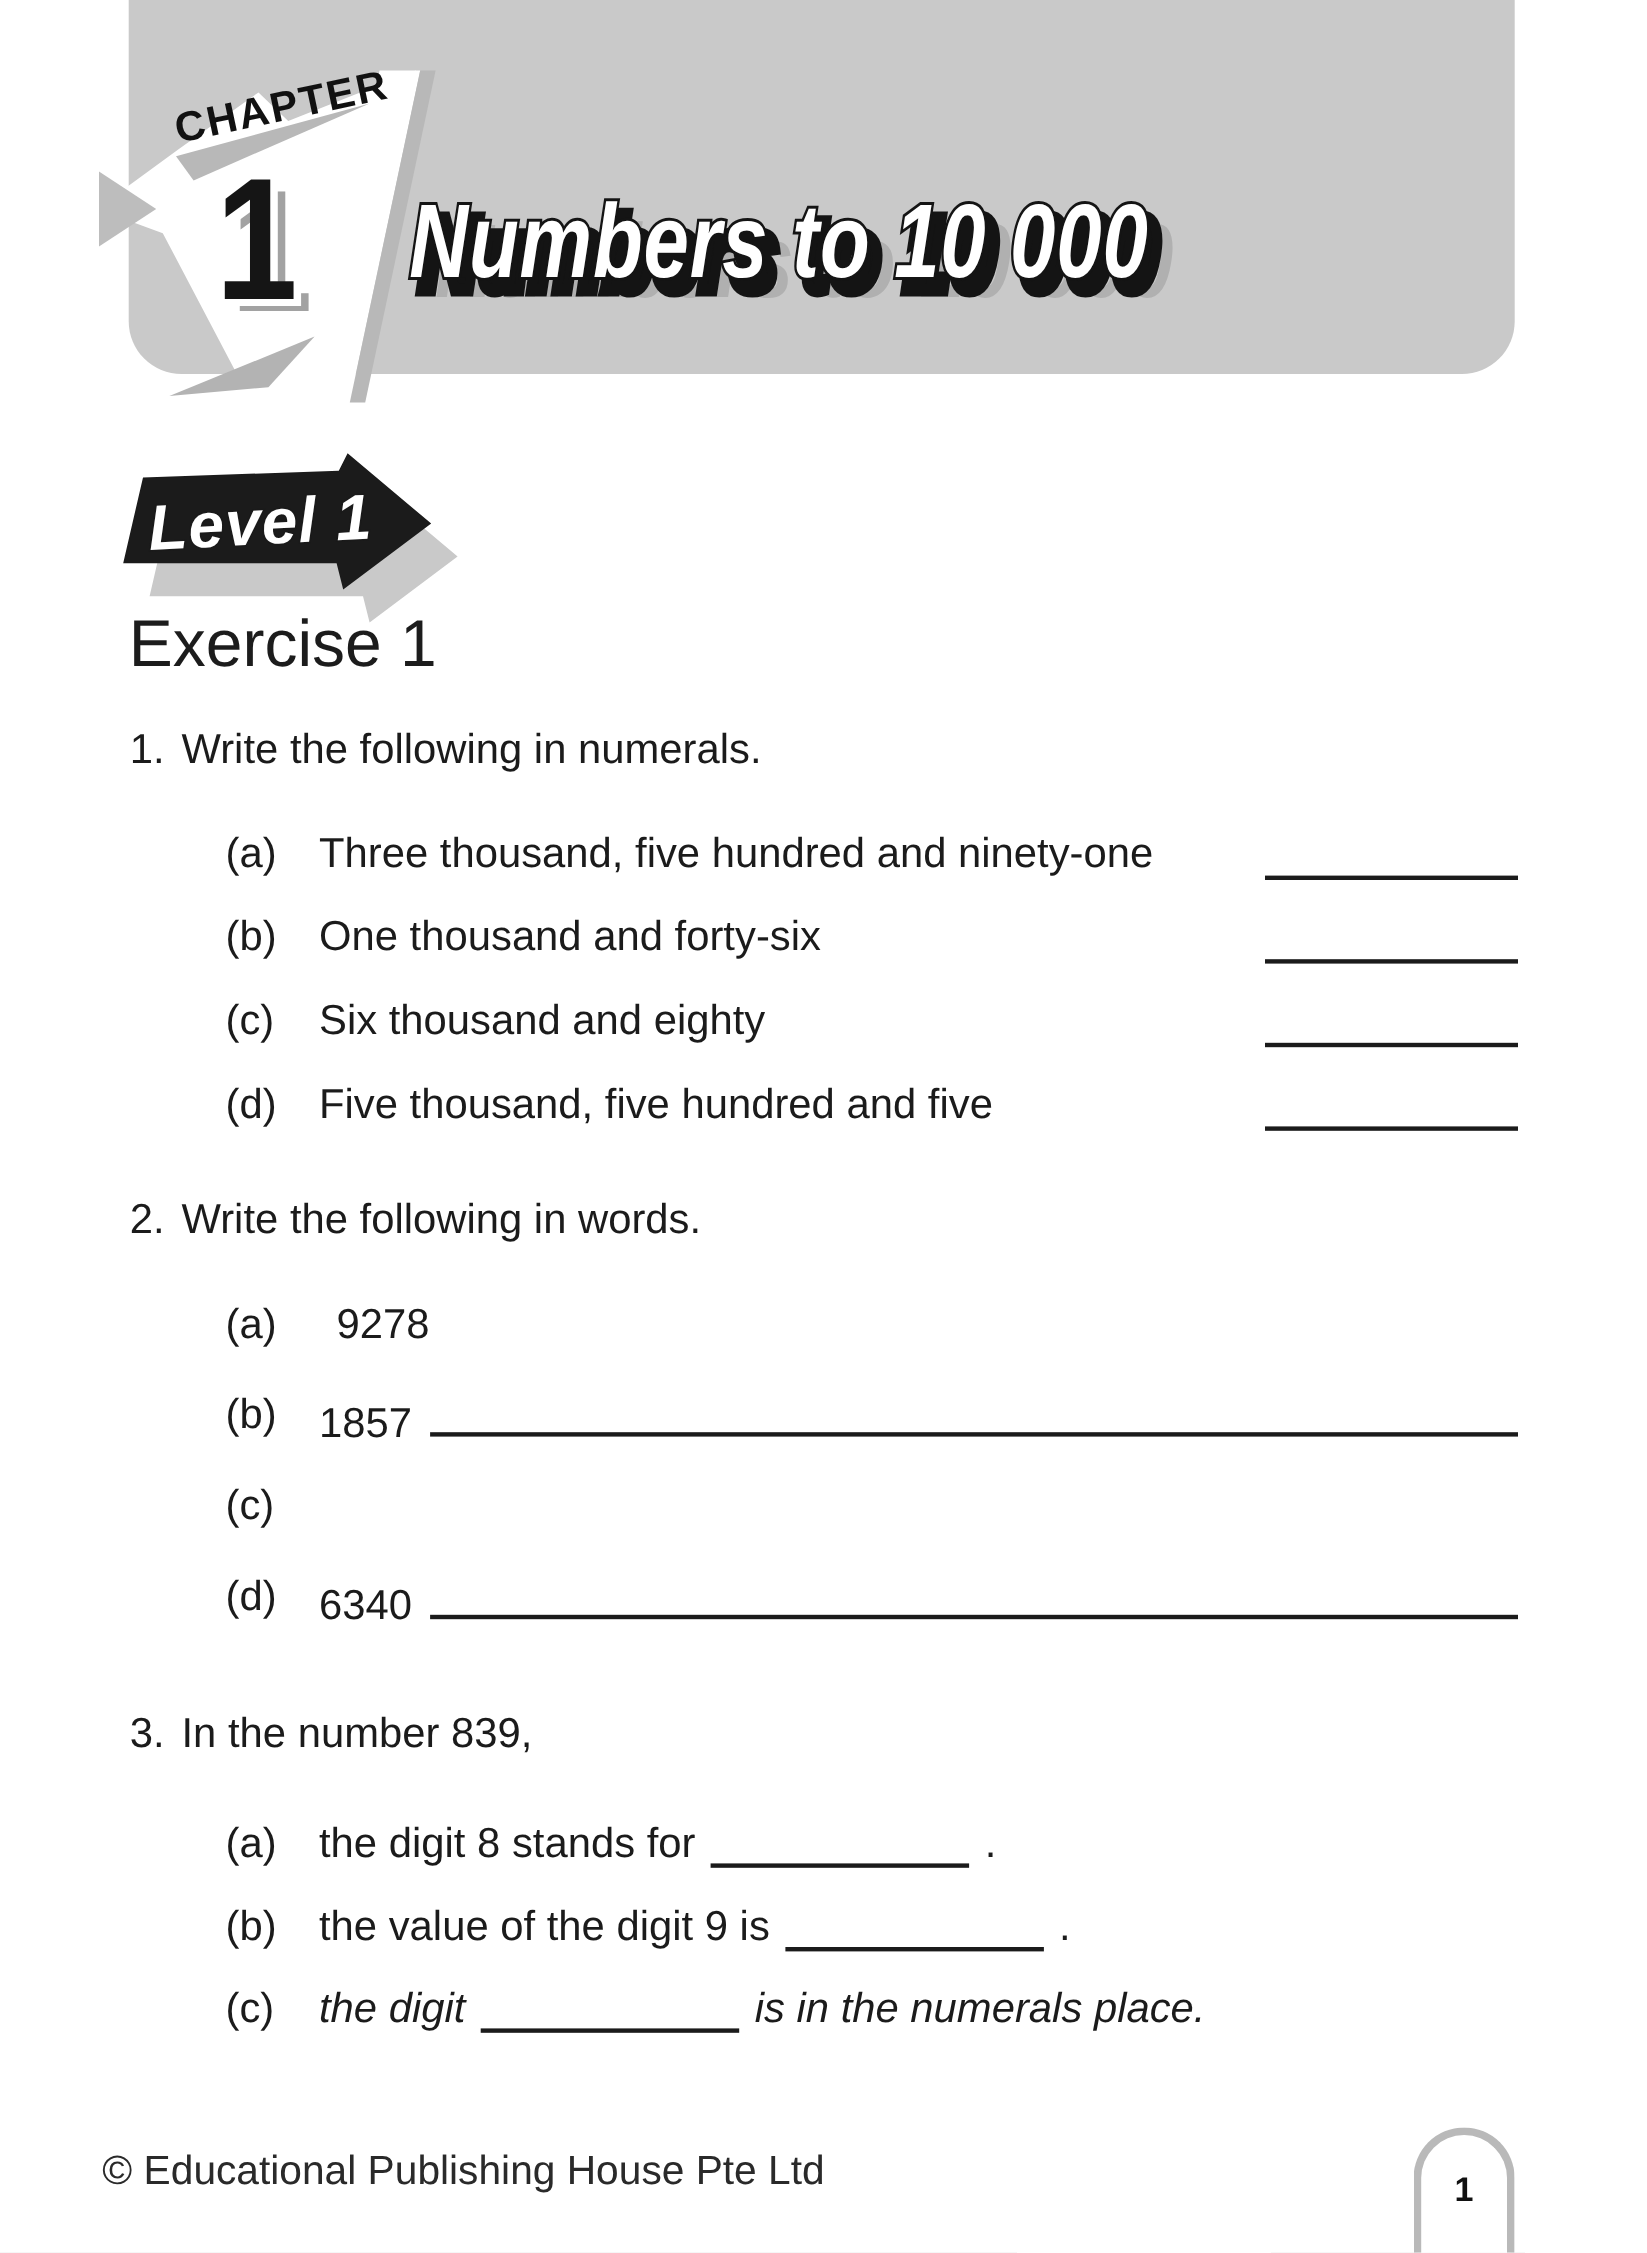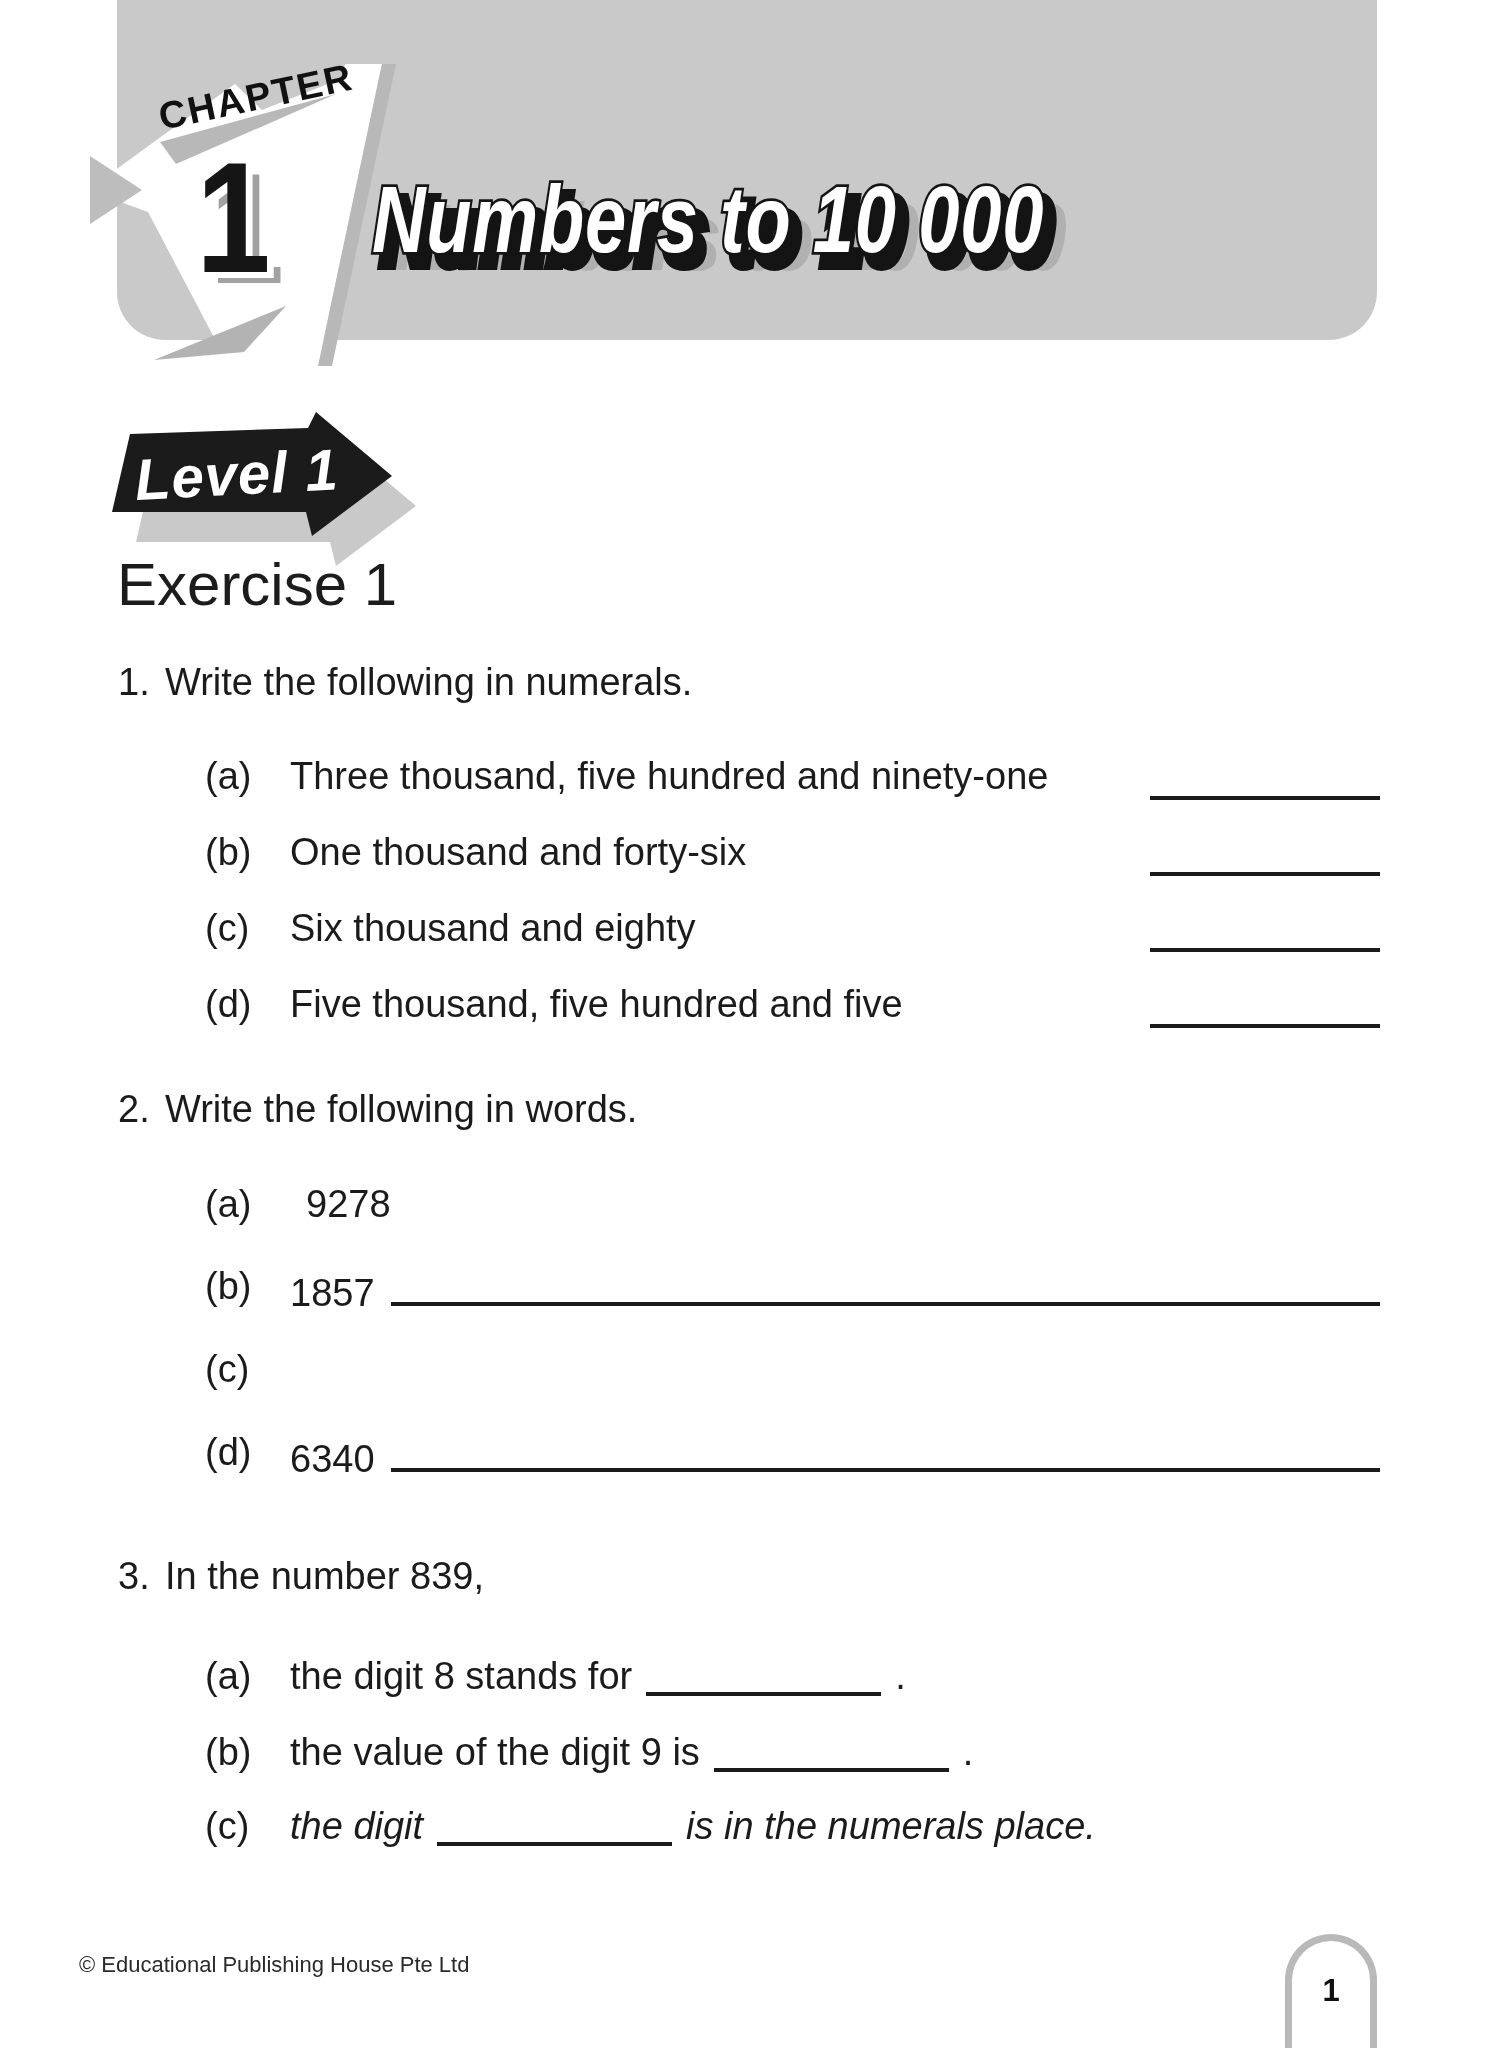--- a/index.html
+++ b/index.html
@@ -25,29 +25,29 @@
     border-bottom:4px solid #1b1b1b;
   }
   .fillrow{
     position:absolute;left:290px;right:117px;display:flex;align-items:baseline;
     font-size:38px;line-height:48px;
   }
   .fillrow .fill-line{
     flex:1;margin-left:16px;border-bottom:4px solid #1b1b1b;height:40px;
   }
   .q3row{
-    position:absolute;left:290px;display:flex;align-items:flex-start;
+    position:absolute;left:290px;display:flex;align-items:center;
     font-size:38px;line-height:48px;white-space:pre;
   }
   .q3row .short-line{
     width:235px;border-bottom:4px solid #1b1b1b;height:40px;
     margin:0 14px;display:inline-block;
   }
   .footer-copyright{
-    position:absolute;left:79px;top:1952px;font-size:22px;color:#2a2a2a;
+    position:absolute;left:93px;top:1952px;font-size:37px;color:#2a2a2a;
   }
   .page-tab{
     position:absolute;left:1285px;top:1934px;width:92px;height:120px;
     background:#ffffff;border:7px solid #b9b9b9;border-bottom:none;
     border-radius:46px 46px 0 0;box-sizing:border-box;
     display:flex;justify-content:center;align-items:flex-start;
   }
   .page-tab .pnum{margin-top:32px;font-size:31px;font-weight:bold;color:#111;}
 </style>
 </head>

